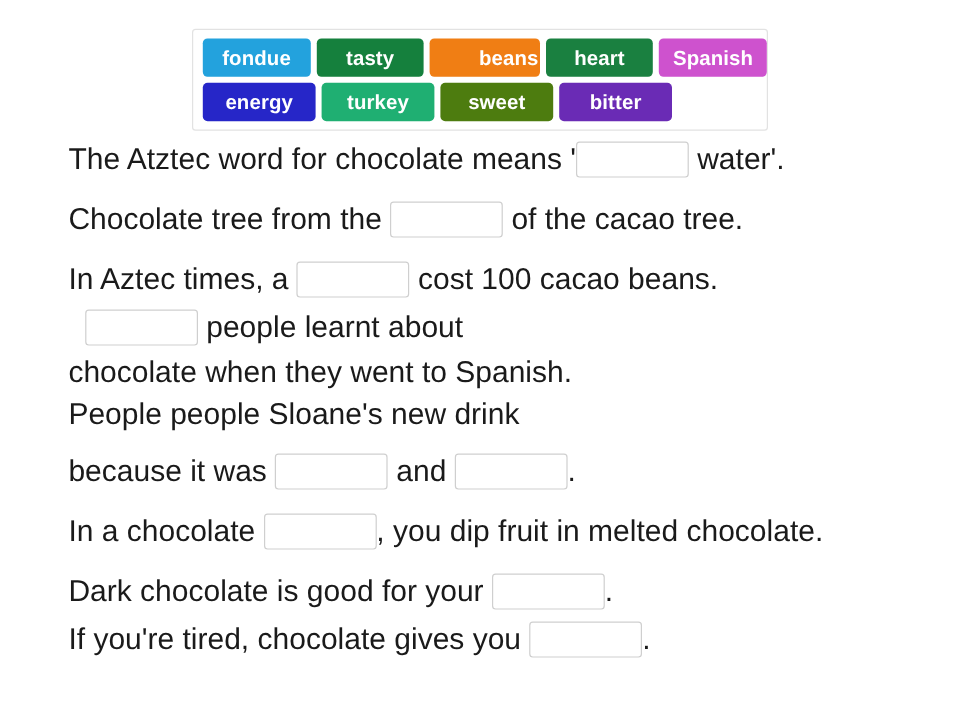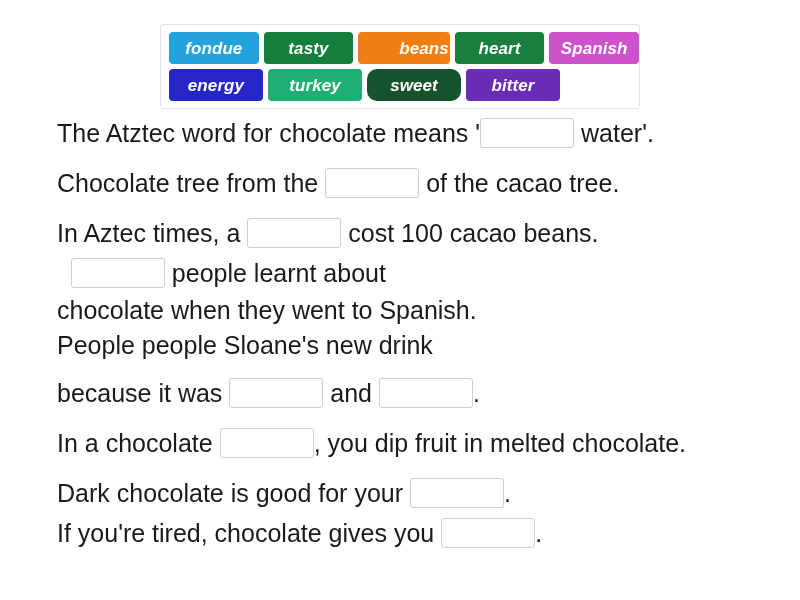--- a/index.html
+++ b/index.html
@@ -23,21 +23,20 @@
   .word-bank {
     position: absolute;
     left: 160px;
     top: 24px;
     width: 480px;
     box-sizing: border-box;
     border: 1px solid #e2e2e2;
     border-radius: 3px;
     background: #ffffff;
     padding: 7px 0 7px 8px;
-    font-style: italic;
   }
 
   .word-row {
     display: flex;
     gap: 5px;
     margin-bottom: 5px;
   }
   .word-row:last-child { margin-bottom: 0; }
 
   .word-tile {
@@ -103,21 +102,21 @@
       <div class="word-row">
         <div class="word-tile" style="background: rgb(35, 162, 221);">fondue</div>
         <div class="word-tile" style="background: #15803d;">tasty</div>
         <div class="word-tile" style="background: rgb(240, 126, 20); padding-left: 40px;">beans</div>
         <div class="word-tile" style="background: rgb(26, 128, 64);">heart</div>
         <div class="word-tile" style="background: rgb(206, 82, 206);">Spanish</div>
       </div>
       <div class="word-row">
         <div class="word-tile" style="background: rgb(38, 38, 200);">energy</div>
         <div class="word-tile" style="background: rgb(31, 175, 114);">turkey</div>
-        <div class="word-tile" style="background: #14532d; border-radius: 10px;">sweet</div>
+        <div class="word-tile" style="background: #4d7c0f;">sweet</div>
         <div class="word-tile" style="background: rgb(106, 43, 181);">bitter</div>
       </div>
     </div>
 
   <div class="sentences" id="sentence-list">
       <div class="line"><span class="txt">The Atztec word for chocolate means '</span><span class="blank"></span><span class="txt"> water'.</span></div>
       <div class="gap-lg"></div>
       <div class="line"><span class="txt">Chocolate tree from the </span><span class="blank"></span><span class="txt"> of the cacao tree.</span></div>
       <div class="gap-lg"></div>
       <div class="line"><span class="txt">In Aztec times, a </span><span class="blank"></span><span class="txt"> cost 100 cacao beans.</span></div>

